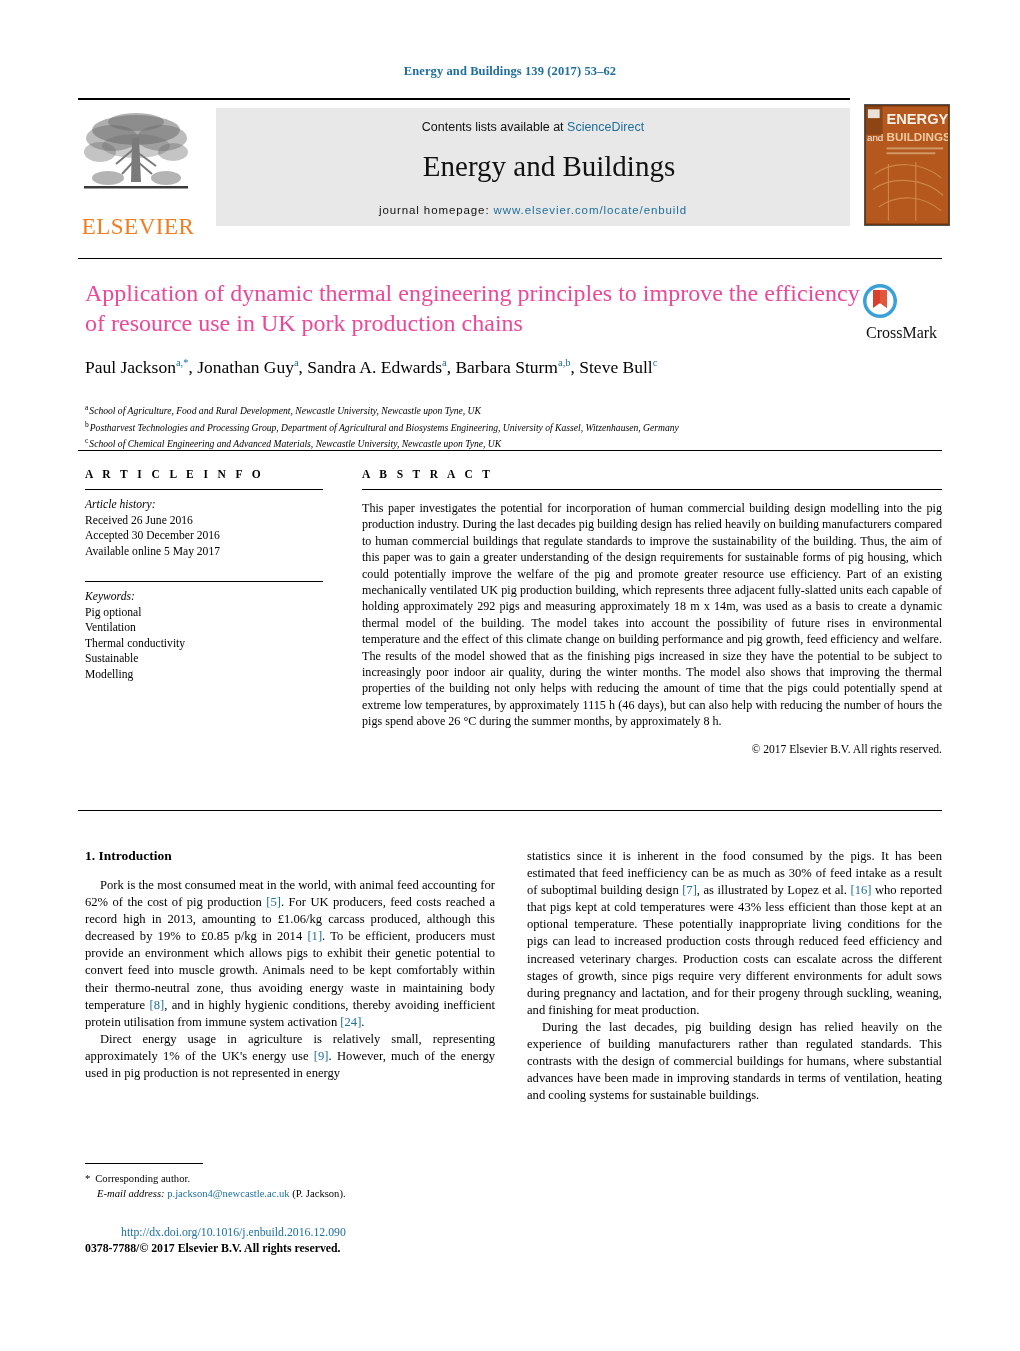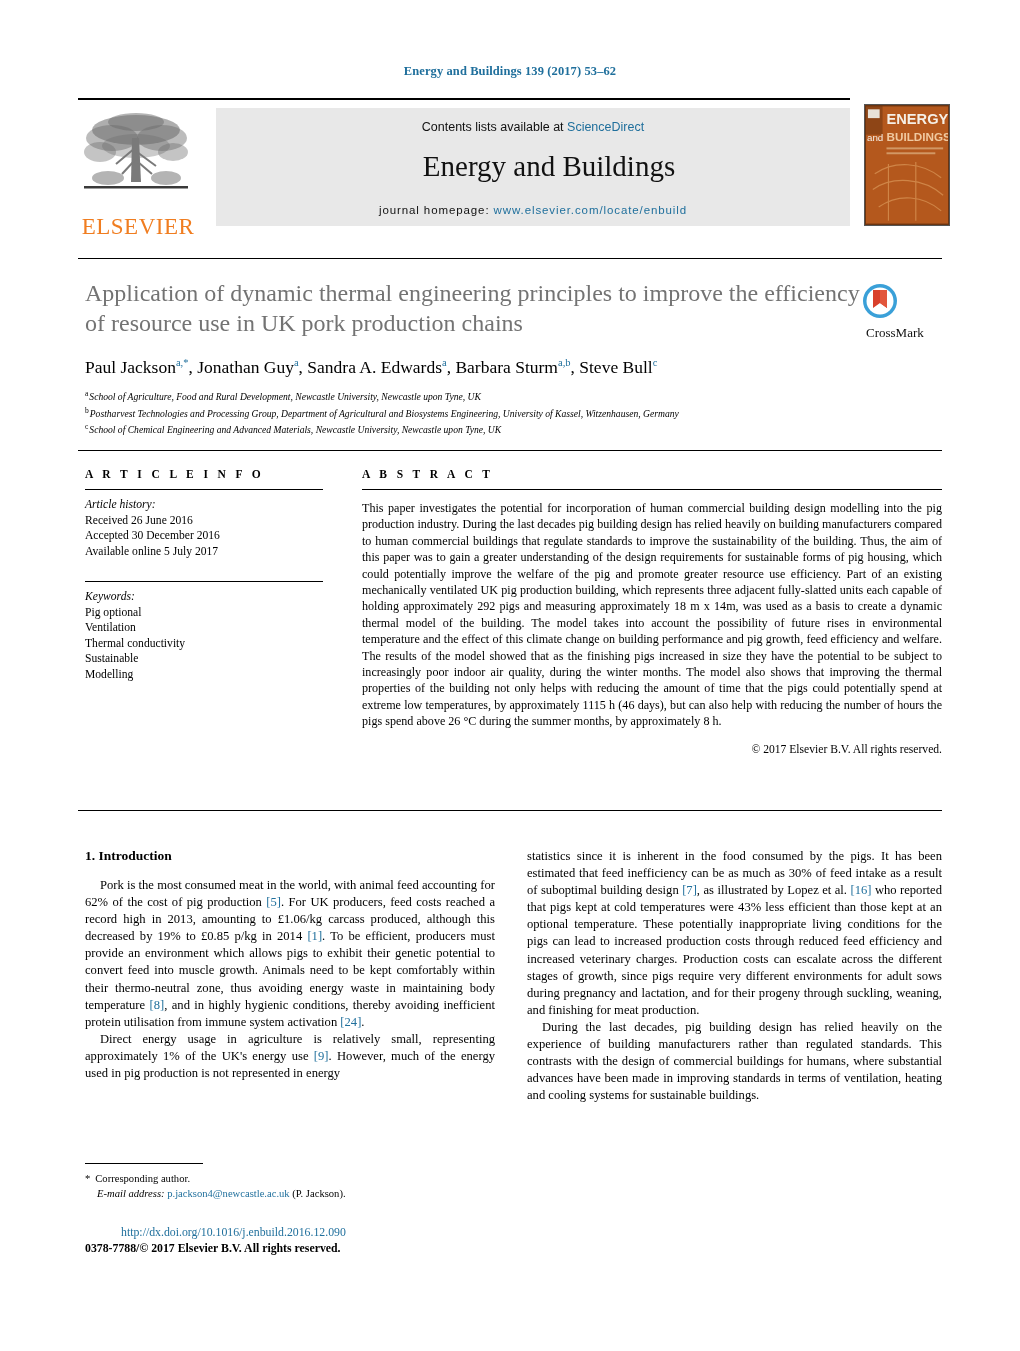--- a/index.html
+++ b/index.html
@@ -136,36 +136,36 @@
     top: 278px;
     left: 85px;
     width: 780px;
   }
   .paper-title {
     font-family: "Liberation Serif", serif;
     font-size: 24px;
     line-height: 30px;
     font-weight: normal;
     margin: 0;
-    color: #737373;
+    color: #ec4899;
   }
   .authors {
     font-family: "Liberation Serif", serif;
     font-size: 17.5px;
     margin-top: 14px;
     color: #000;
     line-height: 22px;
   }
   .authors sup {
     color: #1f6f9c;
     font-size: 10.5px;
     vertical-align: super;
   }
   .affils {
-    margin-top: 9px;
+    margin-top: 23px;
     font-family: "Liberation Serif", serif;
     font-style: italic;
     font-size: 9.6px;
     line-height: 13.5px;
     color: #000;
   }
   .affils .alabel {
     font-style: normal;
     vertical-align: super;
     font-size: 7.5px;
@@ -179,21 +179,21 @@
     height: 44px;
   }
   .crossmark-badge {
     display: inline-block;
     vertical-align: middle;
   }
   .crossmark-label {
     display: inline-block;
     vertical-align: middle;
     font-family: "Liberation Serif", serif;
-    font-size: 13px;
+    font-size: 16px;
     margin-left: 4px;
     color: #111;
   }
 
   
   .info-rule-top {
     position: absolute;
     top: 450px;
     left: 78px;
     width: 864px;
@@ -440,21 +440,21 @@
 
   <div class="info-rule-top"></div>
 
   <div class="infocol">
     <div class="sec-head">A R T I C L E  I N F O</div>
     <div class="thinrule"></div>
     <div class="ih-title">Article history:</div>
     <div>
         <div class="ih-line">Received 26 June 2016</div>
         <div class="ih-line">Accepted 30 December 2016</div>
-        <div class="ih-line">Available online 5 July 2017</div>
+        <div class="ih-line">Available online 5 May 2017</div>
       </div>
     <div class="kw-gap"></div>
     <div class="thinrule"></div>
     <div class="kw-title">Keywords:</div>
     <div>
         <div class="kw-line">Pig optional</div>
         <div class="kw-line">Ventilation</div>
         <div class="kw-line">Thermal conductivity</div>
         <div class="kw-line">Sustainable</div>
         <div class="kw-line">Modelling</div>

